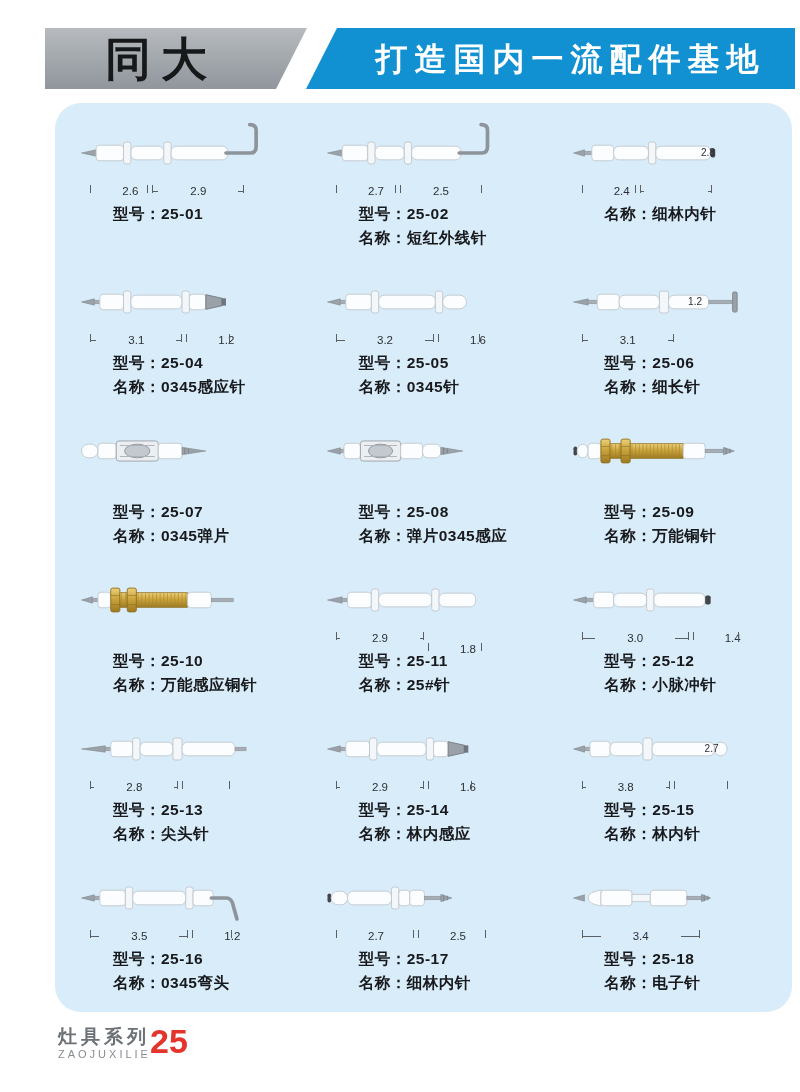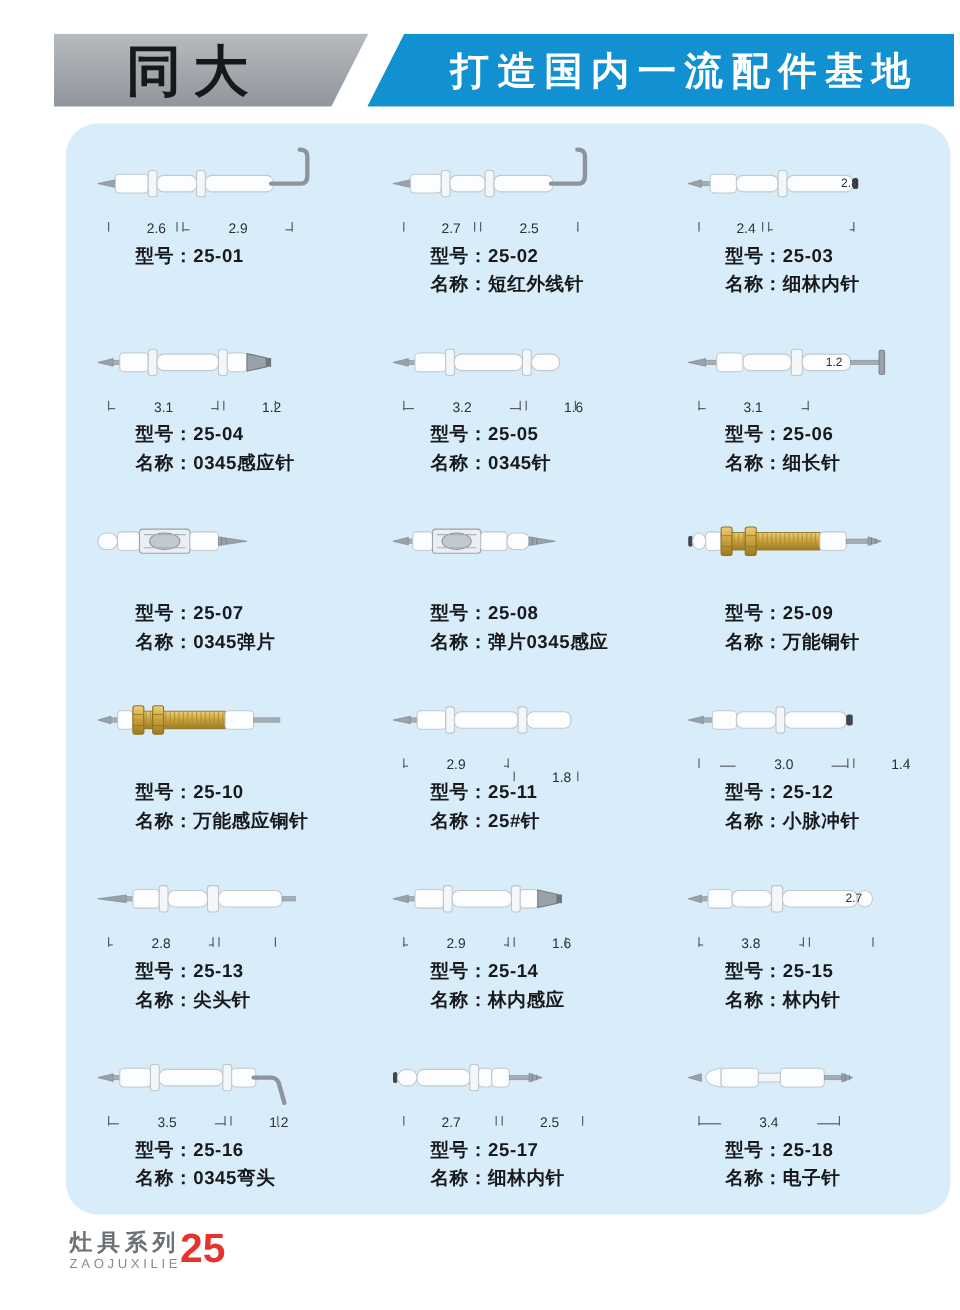--- a/index.html
+++ b/index.html
@@ -190,21 +190,20 @@
               <i class="line"></i>
             </span>
             <span class="dim" style="width: 72px;">
               <i class="line"></i>
               <b class="gap"></b>
               <i class="line"></i>
             </span>
           </div>
     </div>
     <div class="plabels">
-      <div class="plabel"><span>型号：</span><span>25-03</span></div>
       <div class="plabel"><span>名称：</span><span>细林内针</span></div>
     </div>
   </div>
 
   <div class="cell">
     <div class="figwrap">
       <div class="figsvg">
             <svg viewBox="0 0 220 70" xmlns="http://www.w3.org/2000/svg">
               <defs>
                 <linearGradient id="gb" x1="0" y1="0" x2="0" y2="1">
@@ -539,21 +538,21 @@
               <polygon points="5,35 19,31.5 19,38.5" fill="#9aa1a8" stroke="#7e858c" stroke-width="0.6"></polygon>
               <rect x="19" y="33" width="8" height="4" fill="#a6adb4" stroke="#858c93" stroke-width="0.5"></rect>
               <rect x="27" y="26.5" width="22" height="17" rx="3.5" fill="#fcfdfe" stroke="#c2c9d0"></rect>
               <rect x="49" y="27.5" width="36" height="15" rx="6" fill="#fcfdfe" stroke="#c2c9d0"></rect>
               <rect x="85" y="23" width="8" height="24" rx="2.5" fill="#f4f7fa" stroke="#bfc6cd"></rect>
               <rect x="93" y="27.5" width="56" height="15" rx="6" fill="#fcfdfe" stroke="#c2c9d0"></rect>
               <rect x="149" y="30" width="6" height="10" rx="2" fill="#43474b"></rect>
             </svg>
           </div>
       <div class="dims">
-            <span class="dim" style="width: 107px; padding-left: 18px;">
+            <span class="dim" style="width: 107px;">
               <i class="line"></i>
               <b>3.0</b>
               <i class="line"></i>
             </span>
             <span class="dim" style="width: 46px;">
               <i class="line"></i>
               <b>1.4</b>
               <i class="line"></i>
             </span>
           </div>

